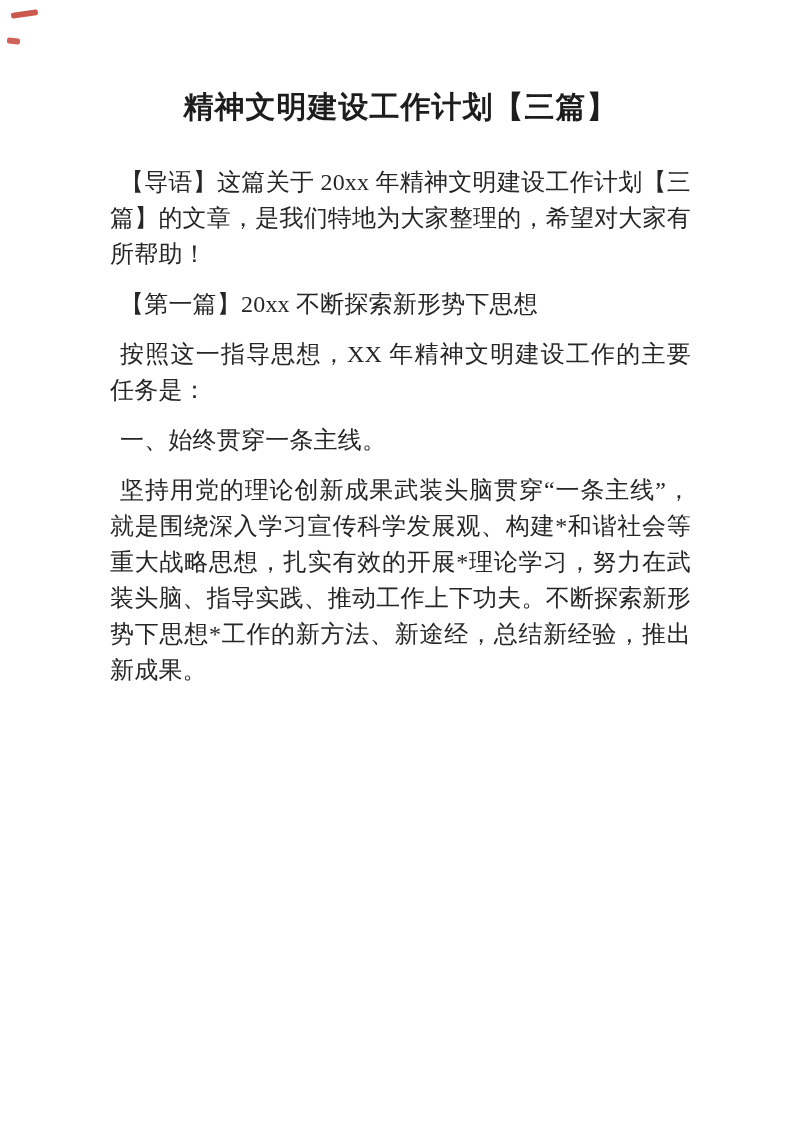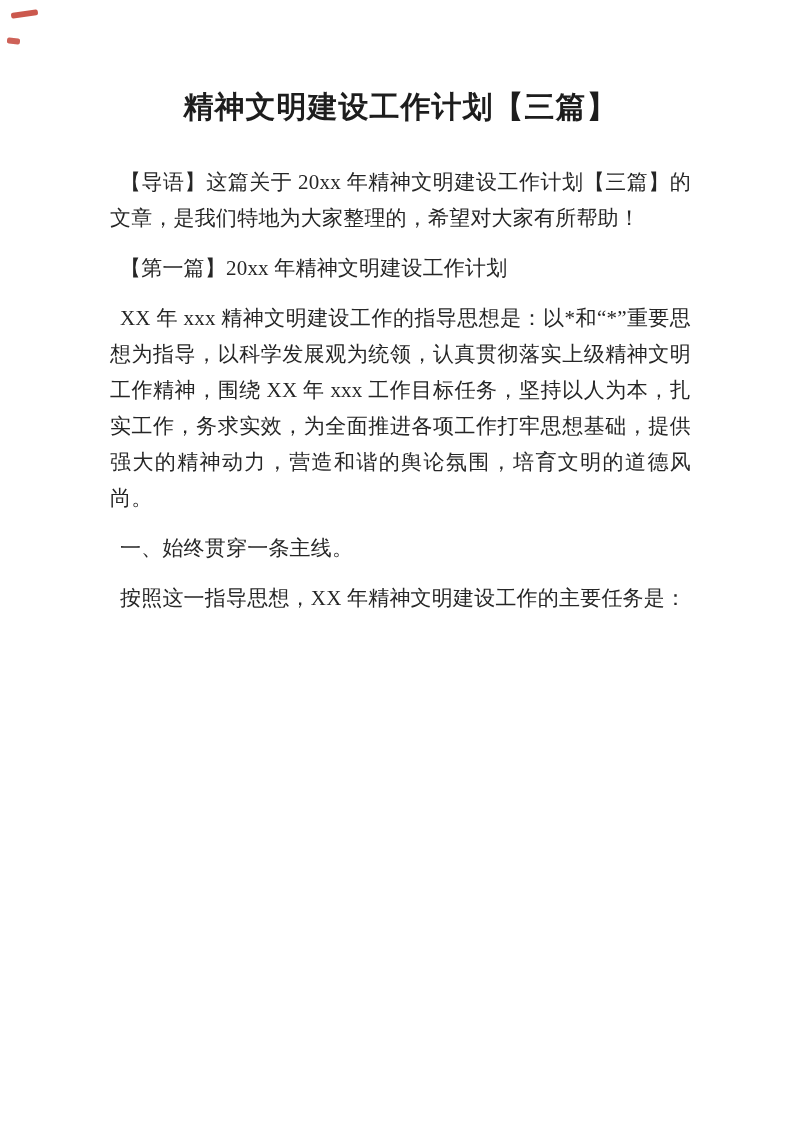--- a/index.html
+++ b/index.html
@@ -42,38 +42,38 @@
     margin: 0 0 36px 0;
     font-size: 30px;
     line-height: 42px;
     font-weight: bold;
     text-align: center;
     letter-spacing: 1px;
     color: #1d1d1d;
   }
   .paragraphs p {
     margin: 0 0 14px 0;
-    font-size: 21px;
+    font-size: 24px;
     line-height: 36px;
     text-align: justify;
     text-indent: 10px;
     letter-spacing: 0.2px;
     word-break: break-all;
     color: #262626;
   }
 </style>
 </head>
 <body>
 
 <div class="page">
   <div class="red-mark m1"></div>
   <div class="red-mark m2"></div>
 
   <h1 class="doc-title">精神文明建设工作计划【三篇】</h1>
 
   <div class="paragraphs">
       <p class="para body">【导语】这篇关于 20xx 年精神文明建设工作计划【三篇】的文章，是我们特地为大家整理的，希望对大家有所帮助！</p>
-      <p class="para body">【第一篇】20xx 年精神文明建设工作计划</p>
-      <p class="para body">XX 年 xxx 精神文明建设工作的指导思想是：以*和“*”重要思想为指导，以科学发展观为统领，认真贯彻落实上级精神文明工作精神，围绕 XX 年 xxx 工作目标任务，坚持以人为本，扎实工作，务求实效，为全面推进各项工作打牢思想基础，提供强大的精神动力，营造和谐的舆论氛围，培育文明的道德风尚。</p>
+      <p class="para body">【第一篇】20xx 不断探索新形势下思想</p>
+      <p class="para body">按照这一指导思想，XX 年精神文明建设工作的主要任务是：</p>
       <p class="para heading">一、始终贯穿一条主线。</p>
-      <p class="para body">按照这一指导思想，XX 年精神文明建设工作的主要任务是：</p>
+      <p class="para body">坚持用党的理论创新成果武装头脑贯穿“一条主线”，就是围绕深入学习宣传科学发展观、构建*和谐社会等重大战略思想，扎实有效的开展*理论学习，努力在武装头脑、指导实践、推动工作上下功夫。不断探索新形势下思想*工作的新方法、新途经，总结新经验，推出新成果。</p>
     </div>
 </div>
 
 </body></html>

